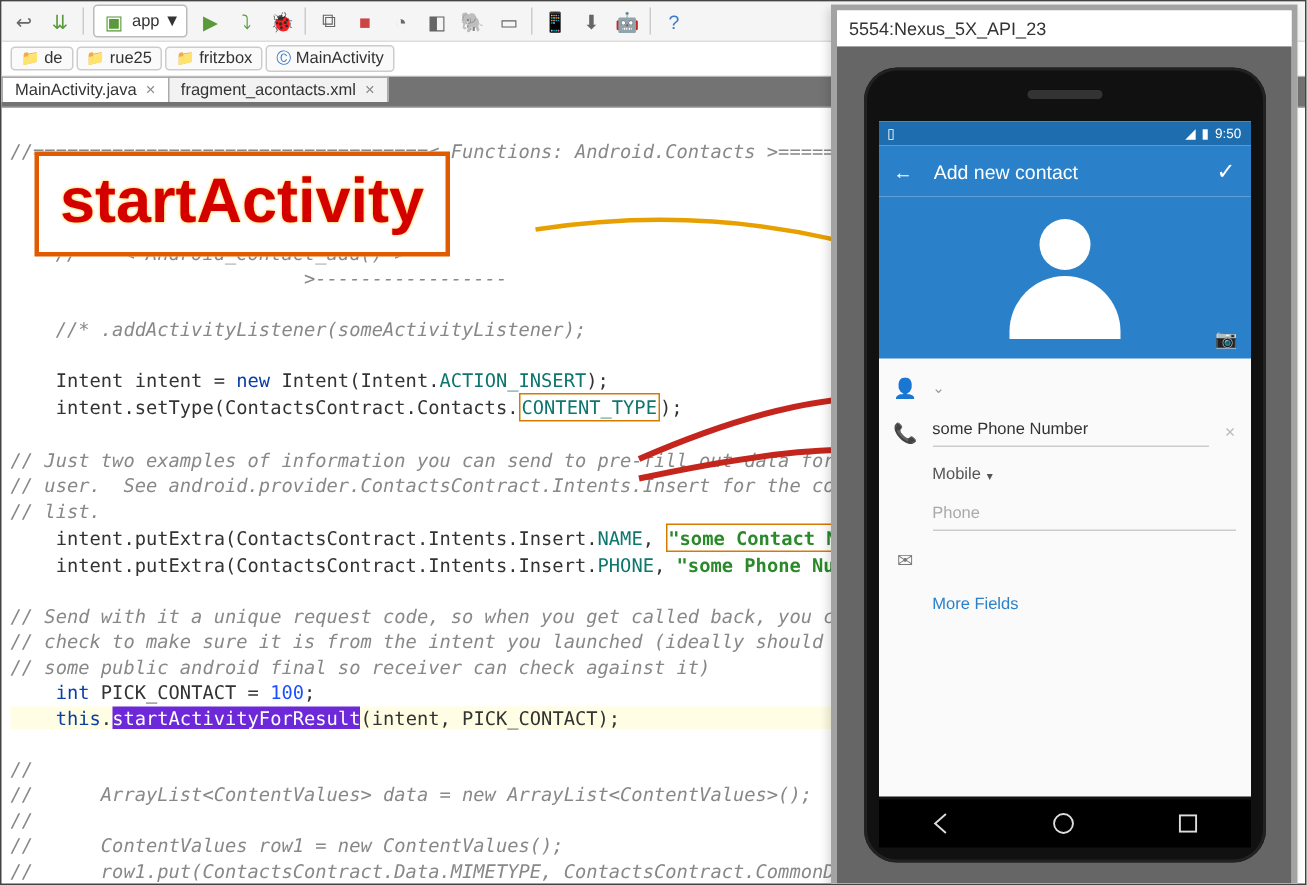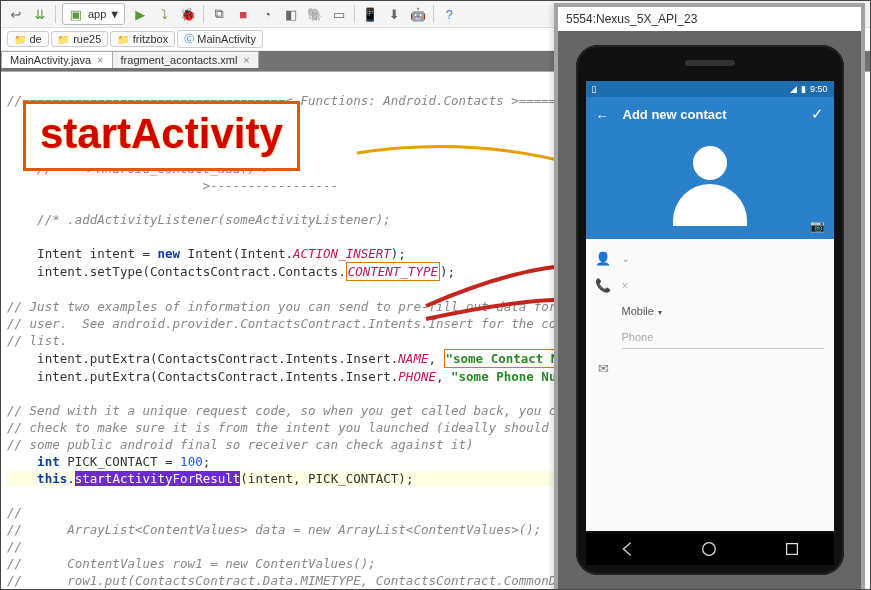--- a/index.html
+++ b/index.html
@@ -12,22 +12,22 @@
   .toolbar .combo{display:flex;align-items:center;border:1px solid #bbb;border-radius:3px;padding:1px 4px;background:#fff;font-size:11px;gap:3px}
   .breadcrumb{height:22px;display:flex;align-items:center;padding:0 6px;background:#fff;border-bottom:1px solid #eee;font-size:11px;gap:2px}
   .crumb{display:flex;align-items:center;padding:1px 6px;border:1px solid #ccc;border-radius:3px;background:#fafafa;gap:3px}
   .crumb .ic{font-size:10px}
   .tabs{height:20px;display:flex;align-items:flex-start;padding-left:0;background:#737373;border-bottom:1px solid #aaa;font-size:11px}
   .tab{padding:2px 8px;border:1px solid #aaa;border-bottom:none;background:#f2f2f2;margin-right:-1px;display:flex;align-items:center;gap:6px}
   .tab.active{background:#fff}
   .tab .close{color:#888}
   .editor{position:absolute;left:0;top:70px;right:0;bottom:0;font-family:Consolas,Menlo,monospace;font-size:12.5px;line-height:17px;padding:4px 6px;white-space:pre;overflow:hidden;color:#333}
   .c-comm{color:#888;font-style:italic}
-  .c-kw{color:#0a3fa6;font-weight:bold}
-  .c-const{color:#be185d;font-style:italic}
+  .c-kw{color:#0a3fa6;font-weight:normal}
+  .c-const{color:#0f766e;}
   .c-str{color:#2a8a2a;font-weight:bold}
   .c-num{color:#1a4fff}
   .hl-line{background:#fffde3}
   .sel{background:#6d28d9;color:#fff}
   .box-orange{display:inline-block;border:1.5px solid #d67a00;padding:0 1px}
   .big-label{position:absolute;left:22px;top:100px;border:3px solid #e05a00;padding:6px 14px 10px 14px;background:#fff;z-index:5}
   .big-label span{font-size:42px;font-weight:bold;color:#d40000;text-shadow:0 0 2px #fb0;font-family:Verdana,sans-serif}
   
   .emu-wrap{position:absolute;right:5px;top:2px;width:303px;height:582px;background:#fff;border:4px solid #a3a3a3;box-shadow:-2px 2px 6px rgba(0,0,0,.15);z-index:10}
   .emu-title{height:24px;border-bottom:1px solid #ccc;display:flex;align-items:center;padding:0 8px;font-size:12px;background:#fff}
@@ -186,51 +186,53 @@
         <div class="statusbar">
           <span>▯</span>
           <div class="r">
             <span>◢</span>
             <span>▮</span>
             <span>9:50</span>
           </div>
         </div>
         <div class="appbar">
           <span>←</span>
-          <span style="font-weight:700">Add new contact</span>
+          <span style="font-weight:400">Add new contact</span>
           <span class="chk">✓</span>
         </div>
         <div class="hero">
           <div class="avatar">
             <div class="head"></div>
               <div class="body"></div>
           </div>
           <span class="cam">📷</span>
         </div>
         <div class="form">
           <div class="row">
             <span class="ic">👤</span>
             <span class="chev">⌄</span>
           </div>
           <div class="row">
             <span class="ic">📞</span>
+            <div class="field"><span style="color:#333">some Phone Number</span></div>
             <span class="chev" style="font-size:12px;color:#bbb">×</span>
           </div>
           <div class="row" style="padding-left:26px">
             <div style="font-size:11px;color:#555;display:flex;align-items:flex-end;gap:4px">
                 <span>Mobile</span>
                 <span style="font-size:8px">▾</span>
               </div>
           </div>
           <div class="row" style="padding-left:26px">
             <div class="field" style="color:#aaa"><span>Phone</span></div>
           </div>
           <div class="row">
             <span class="ic">✉</span>
           </div>
+          <div class="more"><span>More Fields</span></div>
         </div>
       </div>
       <div class="navbar">
         <div class="nbtn">
             <svg viewBox="0 0 20 20">
               <path d="M14 3 L6 10 L14 17"></path>
             </svg>
           </div>
         <div class="nbtn">
             <svg viewBox="0 0 20 20">

